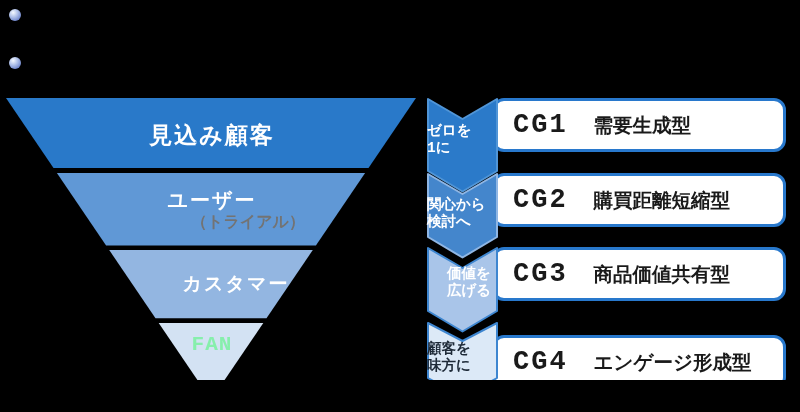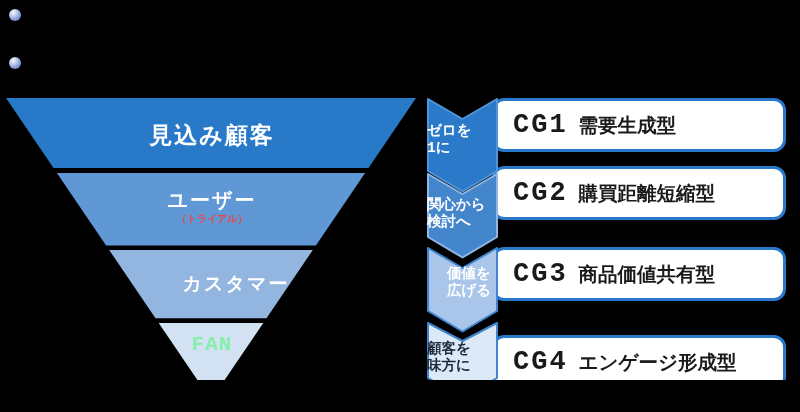--- a/index.html
+++ b/index.html
@@ -13,43 +13,43 @@
   }
   .bullet.b1{left:9px;top:9px;}
   .bullet.b2{left:9px;top:57px;}
   .funnel-svg{position:absolute;left:0;top:90px;}
   .funnel-label{
     position:absolute;left:0;width:424px;text-align:center;font-weight:bold;
     letter-spacing:2px;pointer-events:none;
   }
   .fl1{top:120px;font-size:23px;color:#ffffff;}
   .fl2{top:187px;font-size:20px;color:#ffffff;}
-  .fl2s{top:212px;font-size:10px;color:#ef4444;letter-spacing:0;}
+  .fl2s{top:212px;font-size:16px;color:#737373;letter-spacing:0;padding-left:36px;}
   .fl3{top:271px;font-size:19px;color:#ffffff;padding-left:24px;}
   .fl4{top:333px;font-size:21px;color:#86efac;letter-spacing:1px;}
   .chevron-svg{position:absolute;left:427px;width:71px;}
   .chv1{top:98px;z-index:30;}
   .chv2{top:173px;z-index:29;}
   .chv3{top:247px;z-index:28;}
   .chv4{top:322px;z-index:27;}
   .chevron-label{
     position:absolute;left:427px;width:71px;
     font-size:14.5px;font-weight:bold;color:#ffffff;line-height:16.5px;z-index:40;
   }
   .cl1{top:123px;}
   .cl2{top:197px;}
   .cl3{top:266px;margin-left:20px;}
   .cl4{top:341px;color:#1e2a38;}
   .stage-box{
     position:absolute;left:492px;width:294px;height:54px;box-sizing:border-box;
     background:#ffffff;border:3.5px solid #2878cc;border-radius:12px;
-    display:flex;align-items:center;gap:11px;padding-left:18px;z-index:10;
+    display:flex;align-items:center;gap:26px;padding-left:18px;z-index:10;
   }
   .bx1{top:98px;}
-  .bx2{top:166px;}
+  .bx2{top:173px;}
   .bx3{top:247px;}
   .bx4{top:335px;}
   .stage-code{font-weight:bold;font-size:27px;color:#1a1a1a;letter-spacing:2px;}
   .stage-title{font-weight:bold;font-size:19.5px;color:#1a1a1a;}
 </style>
 </head>
 <body>
 
 <div class="canvas">
 

